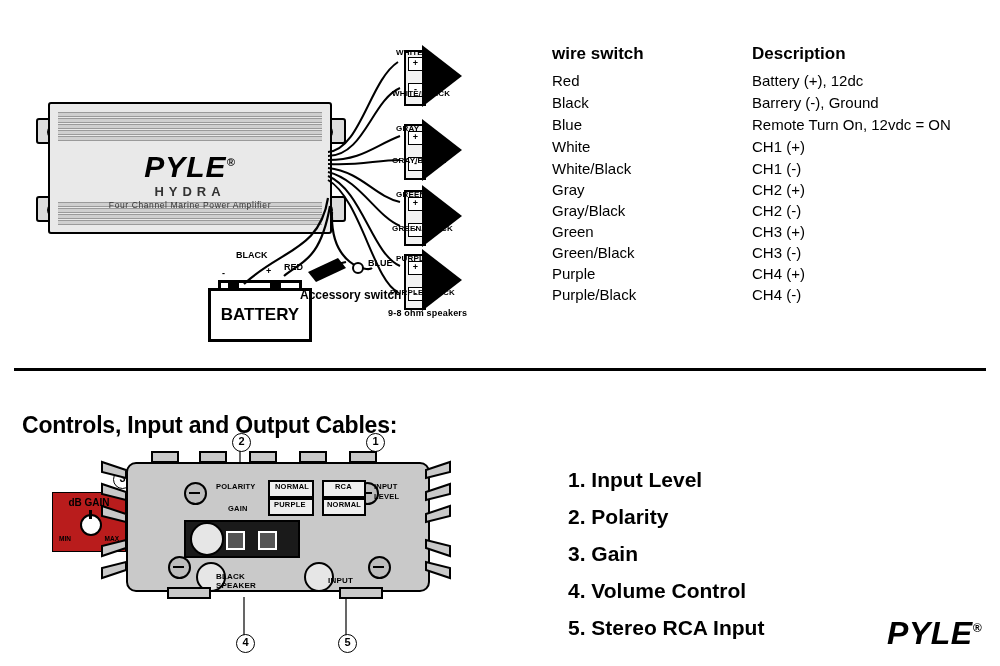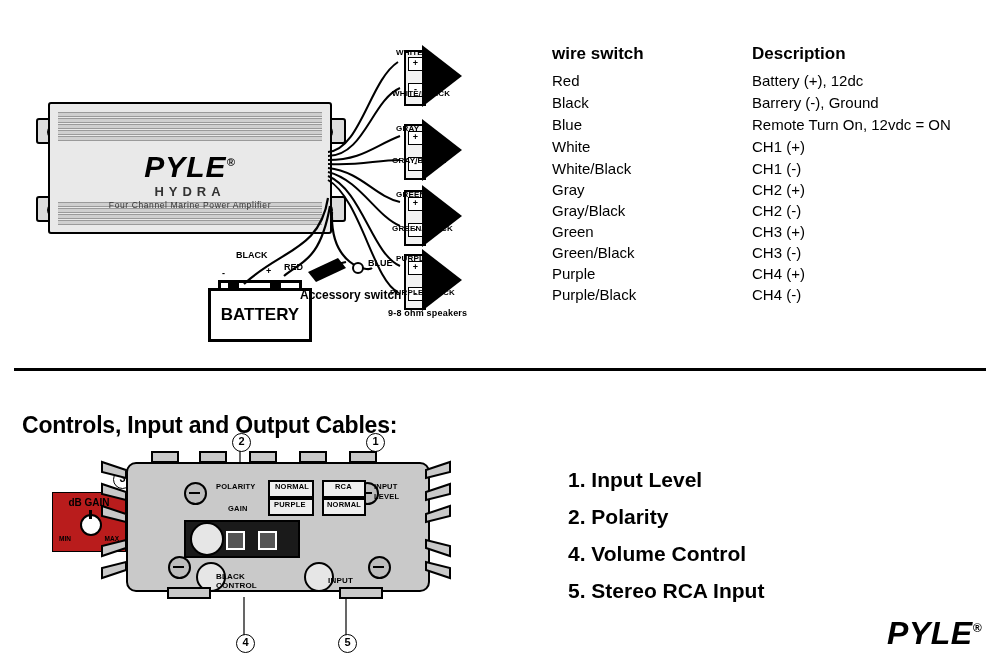--- a/index.html
+++ b/index.html
@@ -353,21 +353,21 @@
       <div class="jack" style="left:40px;"></div>
       <div class="jack" style="left:72px;"></div>
     </div>
     <div class="knob" style="left:62px;top:58px;width:30px;height:30px;"></div>
 
     <div class="knob" style="left:68px;top:98px;width:26px;height:26px;"></div>
     <div class="knob" style="left:176px;top:98px;width:26px;height:26px;"></div>
   </div>
 
   <div class="mini" style="left:216px;top:572px;font-size:8px;">BLACK</div>
-  <div class="mini" style="left:216px;top:581px;font-size:8px;">CONTROL</div>
+  <div class="mini" style="left:216px;top:581px;font-size:8px;">SPEAKER</div>
   <div class="mini" style="left:328px;top:576px;font-size:8px;">INPUT</div>
 
   <svg class="wires">
     <g fill="#c9c9c9" stroke="#000" stroke-width="2">
       <path d="M126 470 l -24 -8 l 0 10 l 24 6 z"></path>
       <path d="M126 492 l -24 -8 l 0 10 l 24 6 z"></path>
       <path d="M126 514 l -24 -8 l 0 10 l 24 6 z"></path>
       <path d="M126 548 l -24 8 l 0 -10 l 24 -6 z"></path>
       <path d="M126 570 l -24 8 l 0 -10 l 24 -6 z"></path>
       <path d="M426 470 l 24 -8 l 0 10 l -24 6 z"></path>
@@ -381,19 +381,20 @@
       <rect x="300" y="452" width="26" height="10"></rect>
       <rect x="350" y="452" width="26" height="10"></rect>
       <rect x="168" y="588" width="42" height="10"></rect>
       <rect x="340" y="588" width="42" height="10"></rect>
     </g>
   </svg>
 
   <ul class="legend">
     <li>1. Input Level</li>
     <li>2. Polarity</li>
+    <li>3. Gain</li>
     <li>4. Volume Control</li>
     <li>5. Stereo RCA Input</li>
   </ul>
 
   <div class="pyle-logo"><span>PYLE</span><sup>®</sup></div>
 
 </div>
 
 </body></html>

